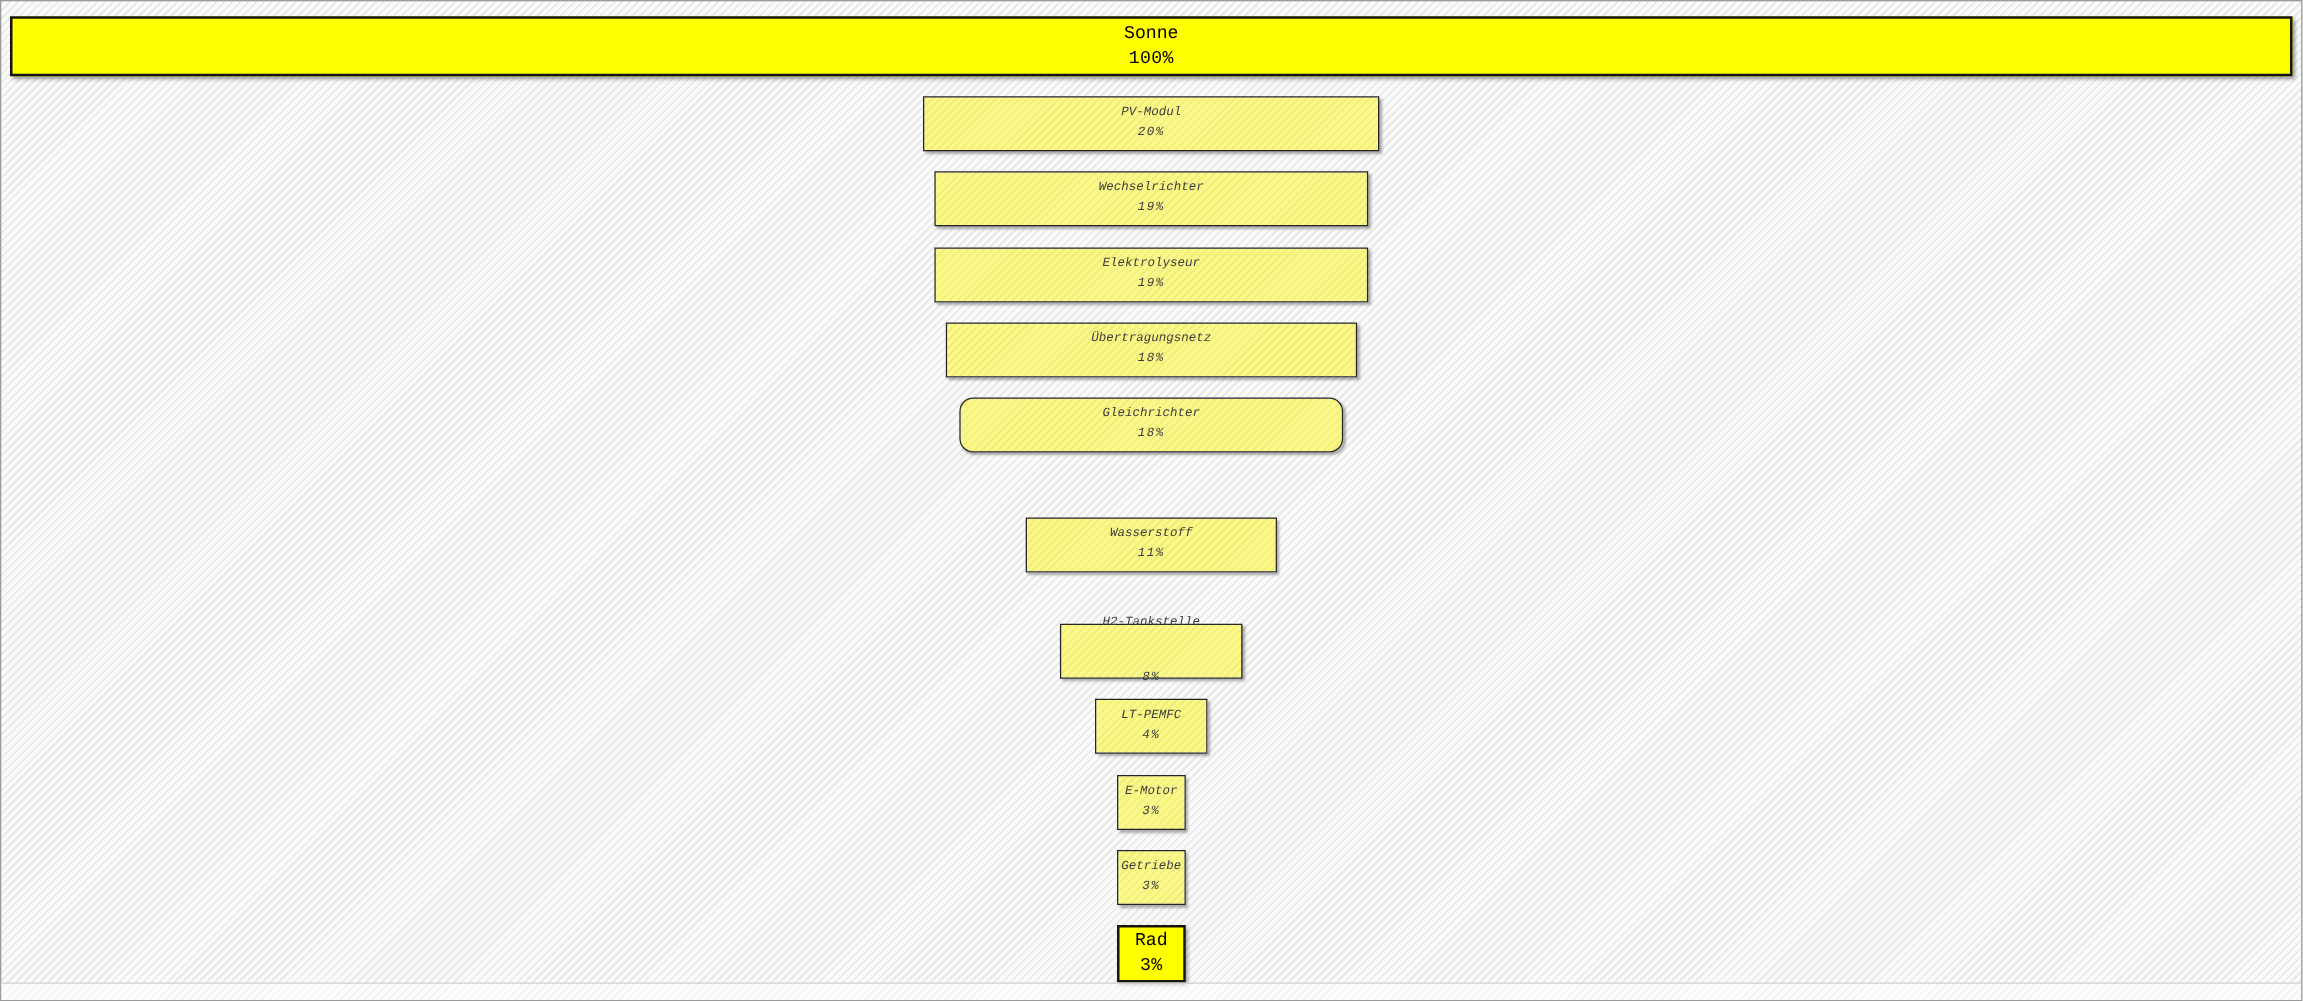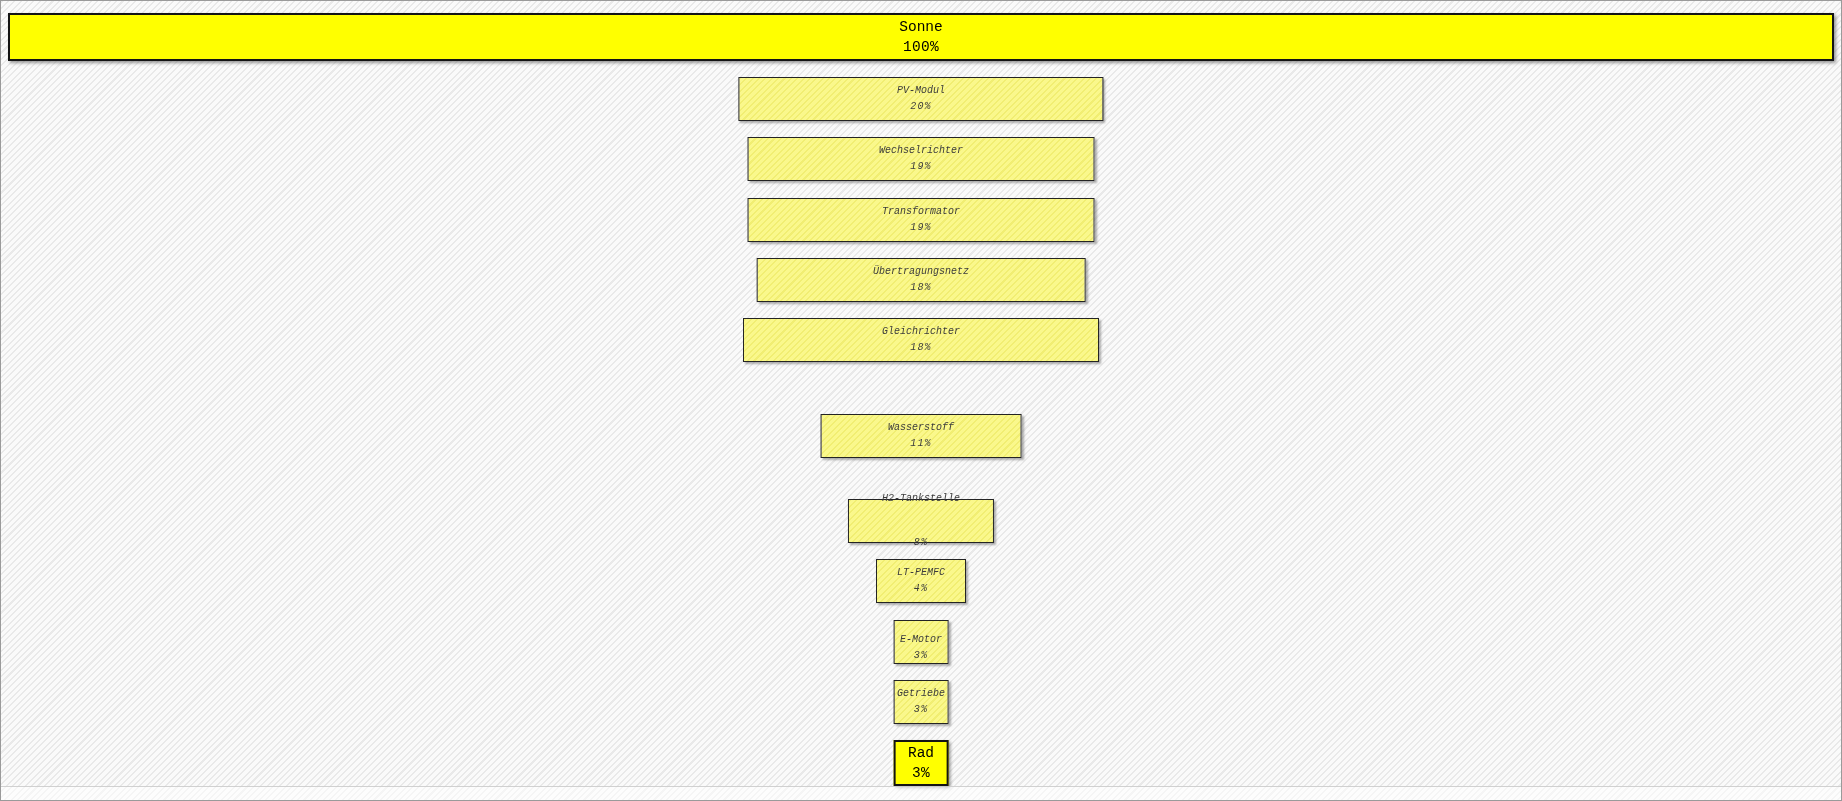--- a/index.html
+++ b/index.html
@@ -76,44 +76,44 @@
   </div>
       <div class="stage hatched" style="width: 365.2px; top: 76px; height: 44px;">
     <div class="stage-label">PV-Modul</div>
     <div class="stage-value">20%</div>
   </div>
       <div class="stage hatched" style="width: 346.94px; top: 136.3px; height: 44px;">
     <div class="stage-label">Wechselrichter</div>
     <div class="stage-value">19%</div>
   </div>
       <div class="stage hatched" style="width: 346.94px; top: 196.6px; height: 44px;">
-    <div class="stage-label">Transformator</div>
+    <div class="stage-label">Elektrolyseur</div>
     <div class="stage-value">19%</div>
   </div>
       <div class="stage hatched" style="width: 328.68px; top: 256.9px; height: 44px;">
     <div class="stage-label">Übertragungsnetz</div>
     <div class="stage-value">18%</div>
   </div>
-      <div class="stage hatched" style="width: 356px; top: 317.2px; height: 44px;">
+      <div class="stage hatched" style="width: 307px; top: 317.2px; height: 44px; border-radius: 11px;">
     <div class="stage-label">Gleichrichter</div>
     <div class="stage-value">18%</div>
   </div>
       <div class="stage hatched" style="width: 200.86px; top: 413px; height: 44px;">
     <div class="stage-label">Wasserstoff</div>
     <div class="stage-value">11%</div>
   </div>
       <div class="stage hatched" style="width: 146.08px; top: 498.1px; height: 44px; gap: 28px;">
     <div class="stage-label">H2-Tankstelle</div>
     <div class="stage-value">8%</div>
   </div>
       <div class="stage hatched" style="width: 90px; top: 558.4px; height: 44px;">
     <div class="stage-label">LT-PEMFC</div>
     <div class="stage-value">4%</div>
   </div>
-      <div class="stage hatched" style="width: 54.78px; top: 618.7px; height: 44px; justify-content: flex-end;">
+      <div class="stage hatched" style="width: 54.78px; top: 618.7px; height: 44px;">
     <div class="stage-label">E-Motor</div>
     <div class="stage-value">3%</div>
   </div>
       <div class="stage hatched" style="width: 54.78px; top: 679px; height: 44px;">
     <div class="stage-label">Getriebe</div>
     <div class="stage-value">3%</div>
   </div>
       <div class="stage solid" style="width: 54.78px; top: 739.3px; height: 46px;">
     <div class="stage-label">Rad</div>
     <div class="stage-value">3%</div>

